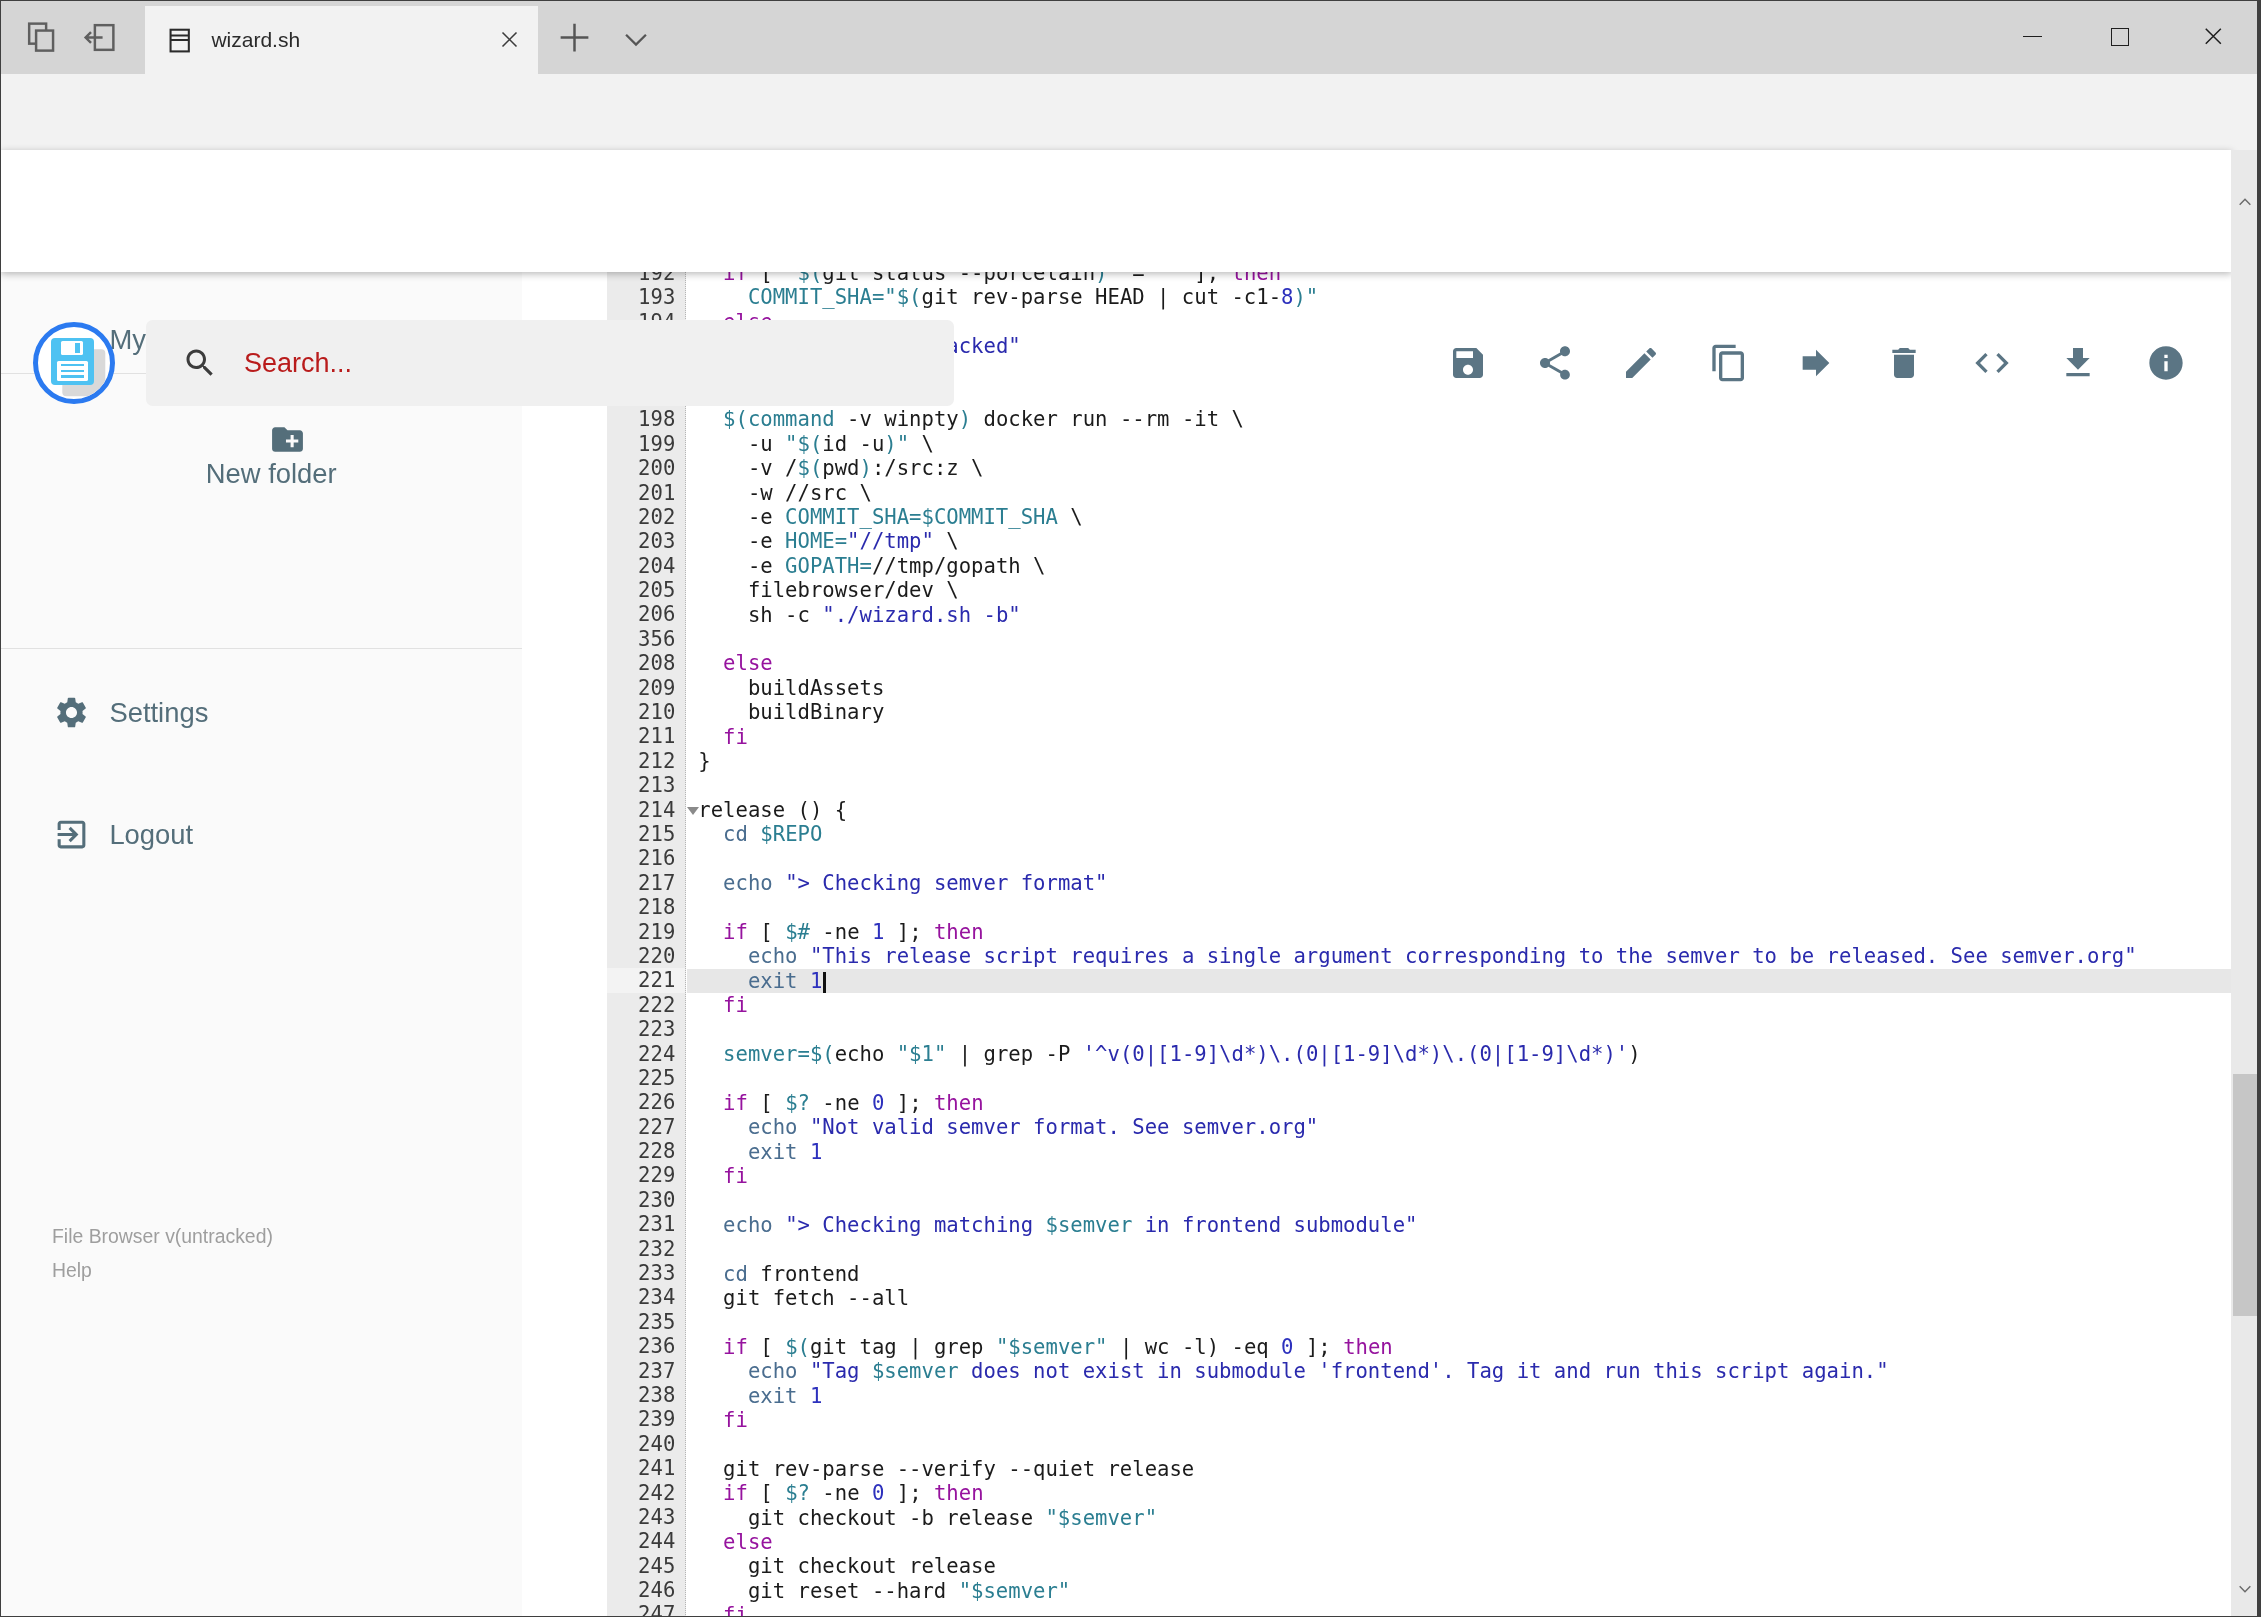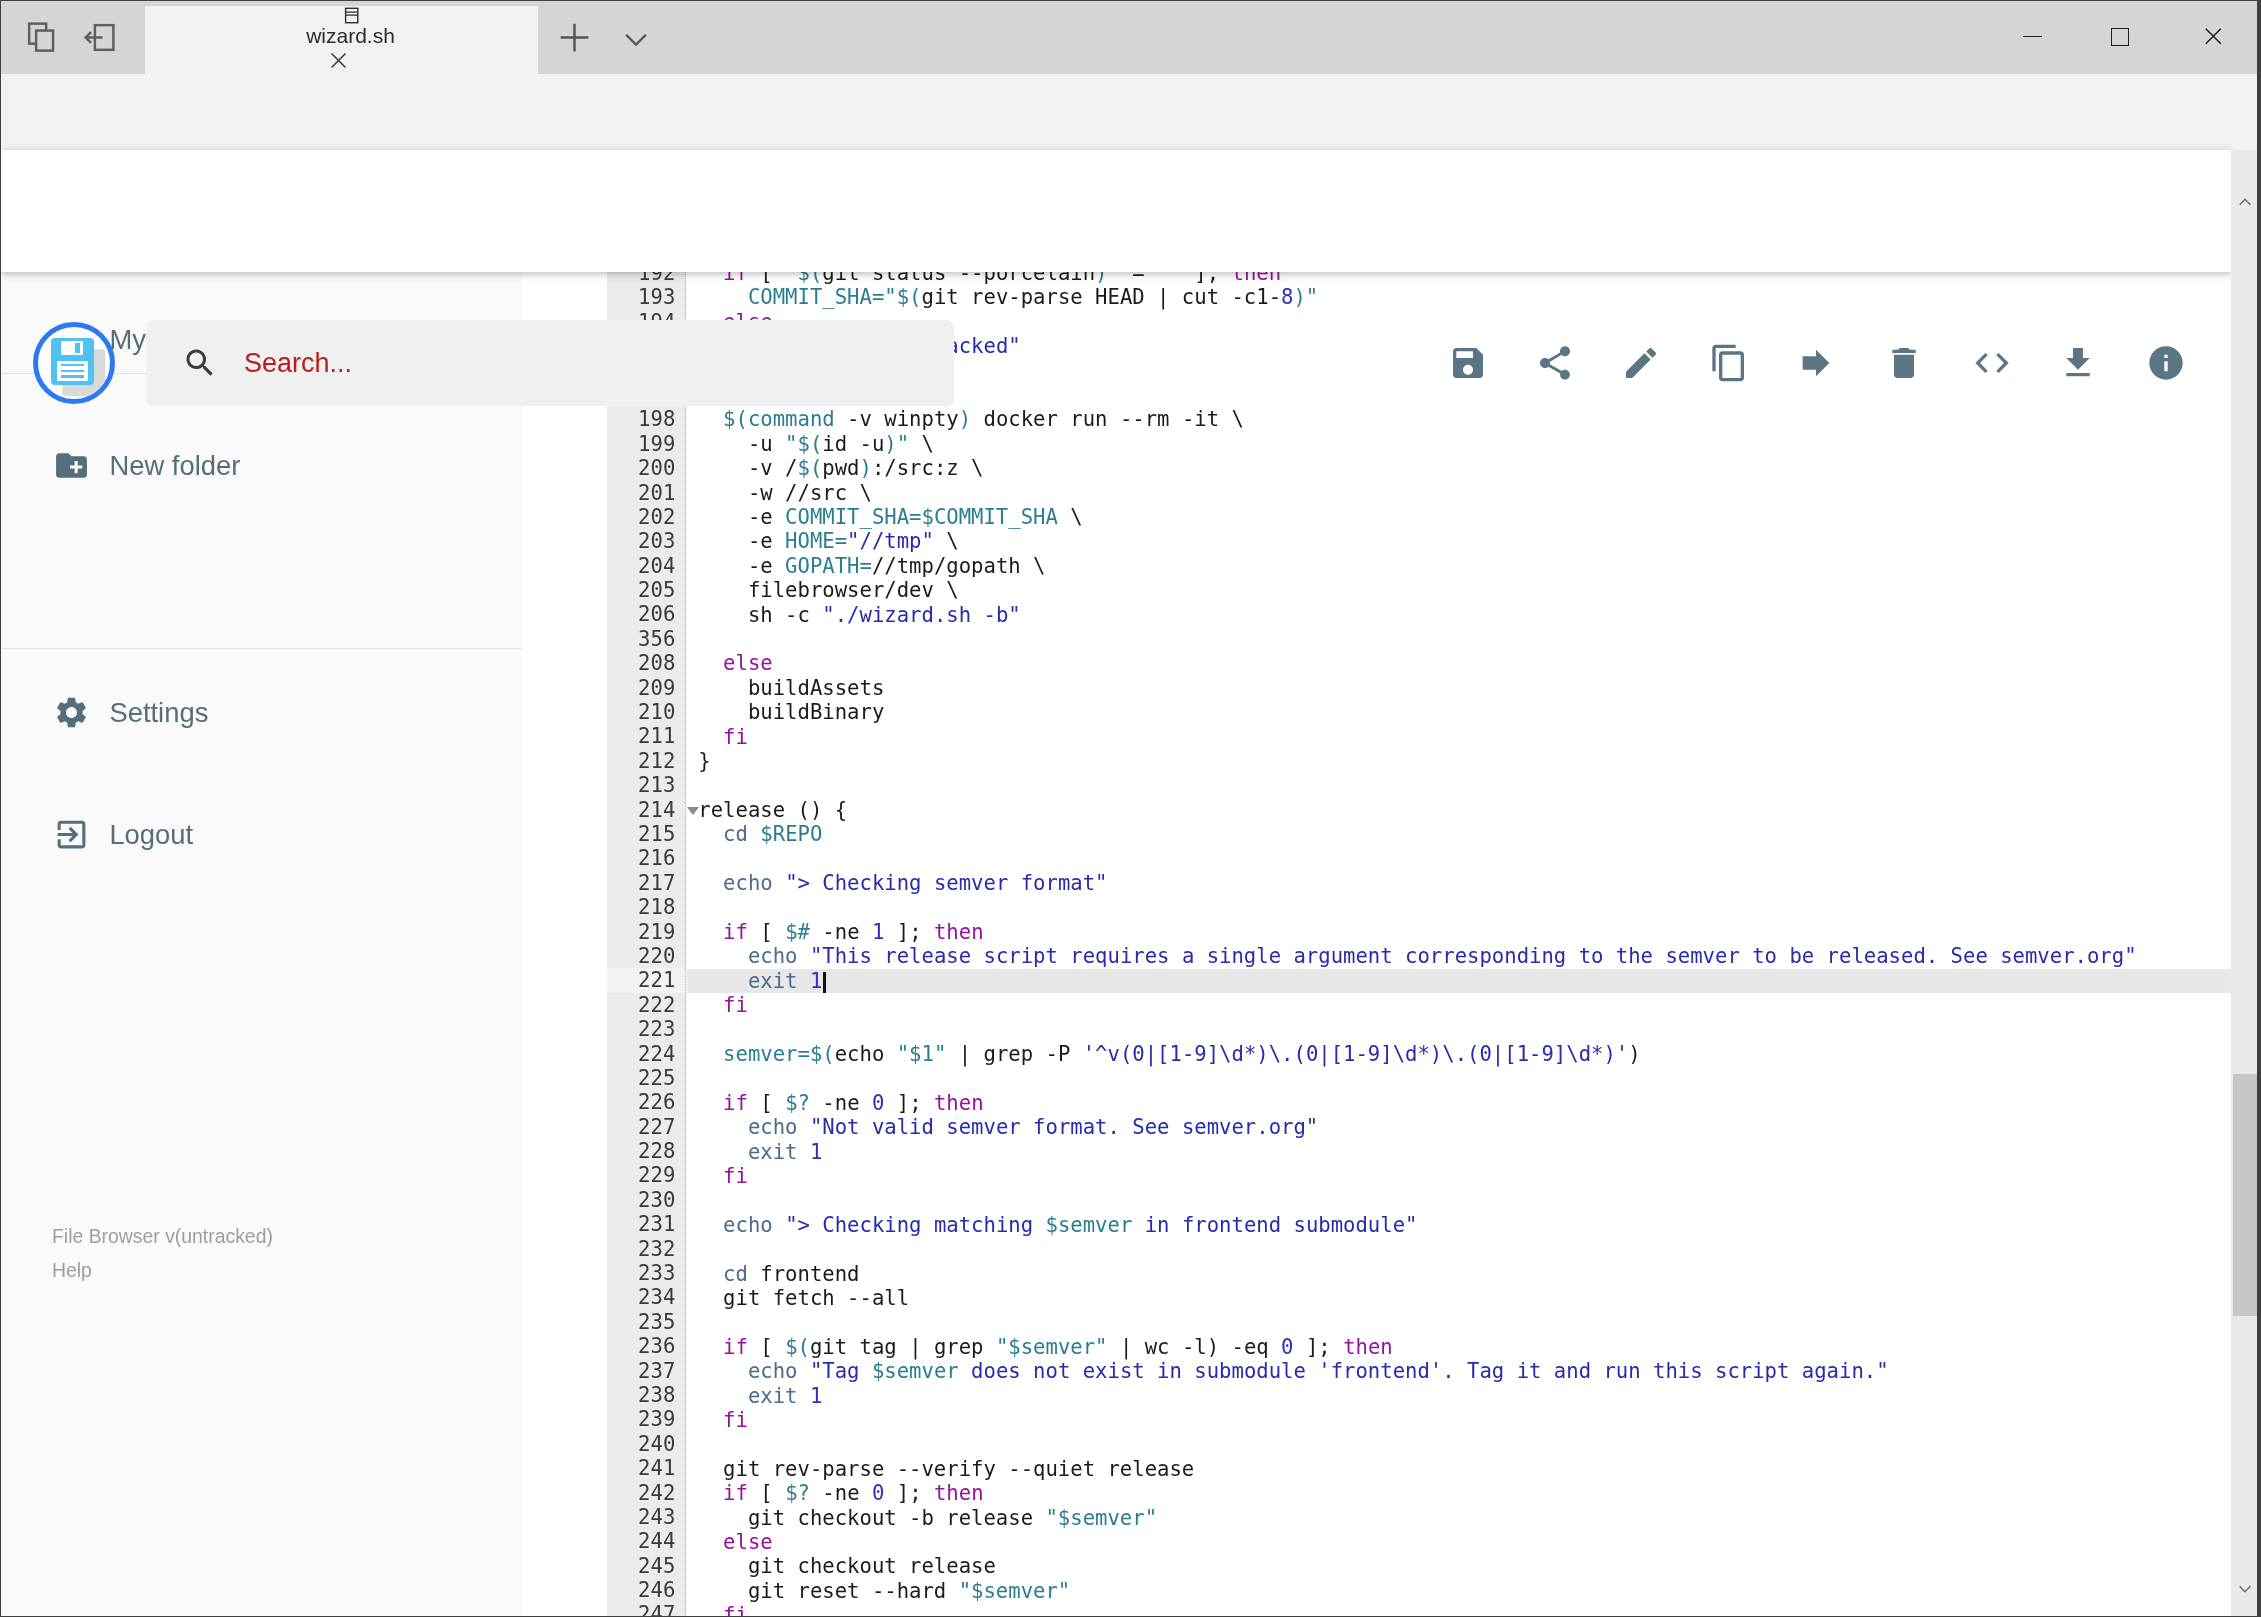--- a/index.html
+++ b/index.html
@@ -10,21 +10,21 @@
   *{margin:0;padding:0;box-sizing:border-box;}
   html,body{background:#888;}
   #screen{position:relative;width:2261px;height:1617px;background:#fff;overflow:hidden;
     border:1.6px solid #3f3f3f;border-right:4px solid #3f3f3f;
     font-family:"Liberation Sans", sans-serif;}
   .abs{position:absolute;}
 
   
   #titlebar{left:0;top:0;width:2261px;height:73px;background:#d5d5d5;}
   .tb-icon{top:18px;width:37px;height:37px;color:#5f5f5f;}
-  #tab{left:144px;top:4.8px;width:393px;height:68px;background:#f2f2f2;display:flex;align-items:center;flex-direction:column;}
+  #tab{left:144px;top:4.8px;width:393px;height:68px;background:#f2f2f2;display:flex;align-items:center;}
   #tab-fav{margin-left:21px;width:27.4px;height:32px;}
   #tab-title{margin-left:18px;font-size:21px;color:#2b2b2b;flex:1;}
   #tab-close{width:45px;height:45px;margin-right:6.5px;display:flex;align-items:center;justify-content:center;color:#3c3c3c;}
   svg{display:block;}
   #newtab{left:555px;top:18px;width:37px;height:37px;color:#555;}
   #tabchev{left:618px;top:21px;width:34px;height:34px;color:#555;}
   .winbtn{top:0;width:81px;height:71px;display:flex;align-items:center;justify-content:center;color:#1f1f1f;}
 
   
   #navbar{left:0;top:73px;width:2261px;height:77px;background:#f2f2f2;border-bottom:0.8px solid #cfcfcf;}
@@ -263,21 +263,21 @@
   </div>
 
   <div id="sidebar" class="abs">
     <div class="sb-item" style="top:23.4px;">
       <svg viewBox="0 0 24 24" fill="var(--sidebar-text)">
           <path d="M10 4H4c-1.1 0-1.99.9-1.99 2L2 18c0 1.1.9 2 2 2h16c1.1 0 2-.9 2-2V8c0-1.1-.9-2-2-2h-8l-2-2z"></path>
         </svg>
       <span class="sb-label">My files</span>
     </div>
     <div class="sb-div" style="top:101px;"></div>
-    <div class="sb-item" style="top:149px;">
+    <div class="sb-item" style="top:149px;flex-direction:column;">
       <svg viewBox="0 0 24 24" fill="var(--sidebar-text)">
           <path d="M20 6h-8l-2-2H4c-1.1 0-2 .9-2 2v12c0 1.1.9 2 2 2h16c1.1 0 2-.9 2-2V8c0-1.1-.9-2-2-2zm-1 8h-3v3h-2v-3h-3v-2h3V9h2v3h3v2z"></path>
         </svg>
       <span class="sb-label">New folder</span>
     </div>
     <div class="sb-div" style="top:376px;"></div>
     <div class="sb-item" style="top:396px;">
       <svg viewBox="0 0 24 24" fill="var(--sidebar-text)">
           <path d="M19.14 12.94c.04-.3.06-.61.06-.94s-.02-.64-.07-.94l2.03-1.58c.18-.14.23-.41.12-.61l-1.92-3.32c-.12-.22-.37-.29-.59-.22l-2.39.96c-.5-.38-1.03-.7-1.62-.94l-.36-2.54c-.04-.24-.24-.41-.48-.41h-3.84c-.24 0-.43.17-.47.41l-.36 2.54c-.59.24-1.13.57-1.62.94l-2.39-.96c-.22-.08-.47 0-.59.22L2.74 8.87c-.12.21-.08.47.12.61l2.03 1.58c-.05.3-.09.63-.09.94s.02.64.07.94l-2.03 1.58c-.18.14-.23.41-.12.61l1.92 3.32c.12.22.37.29.59.22l2.39-.96c.5.38 1.03.7 1.62.94l.36 2.54c.05.24.24.41.48.41h3.84c.24 0 .44-.17.47-.41l.36-2.54c.59-.24 1.13-.56 1.62-.94l2.39.96c.22.08.47 0 .59-.22l1.92-3.32c.12-.22.07-.47-.12-.61l-2.01-1.58zM12 15.6c-1.98 0-3.6-1.62-3.6-3.6s1.62-3.6 3.6-3.6 3.6 1.62 3.6 3.6-1.62 3.6-3.6 3.6z"></path>
         </svg>

